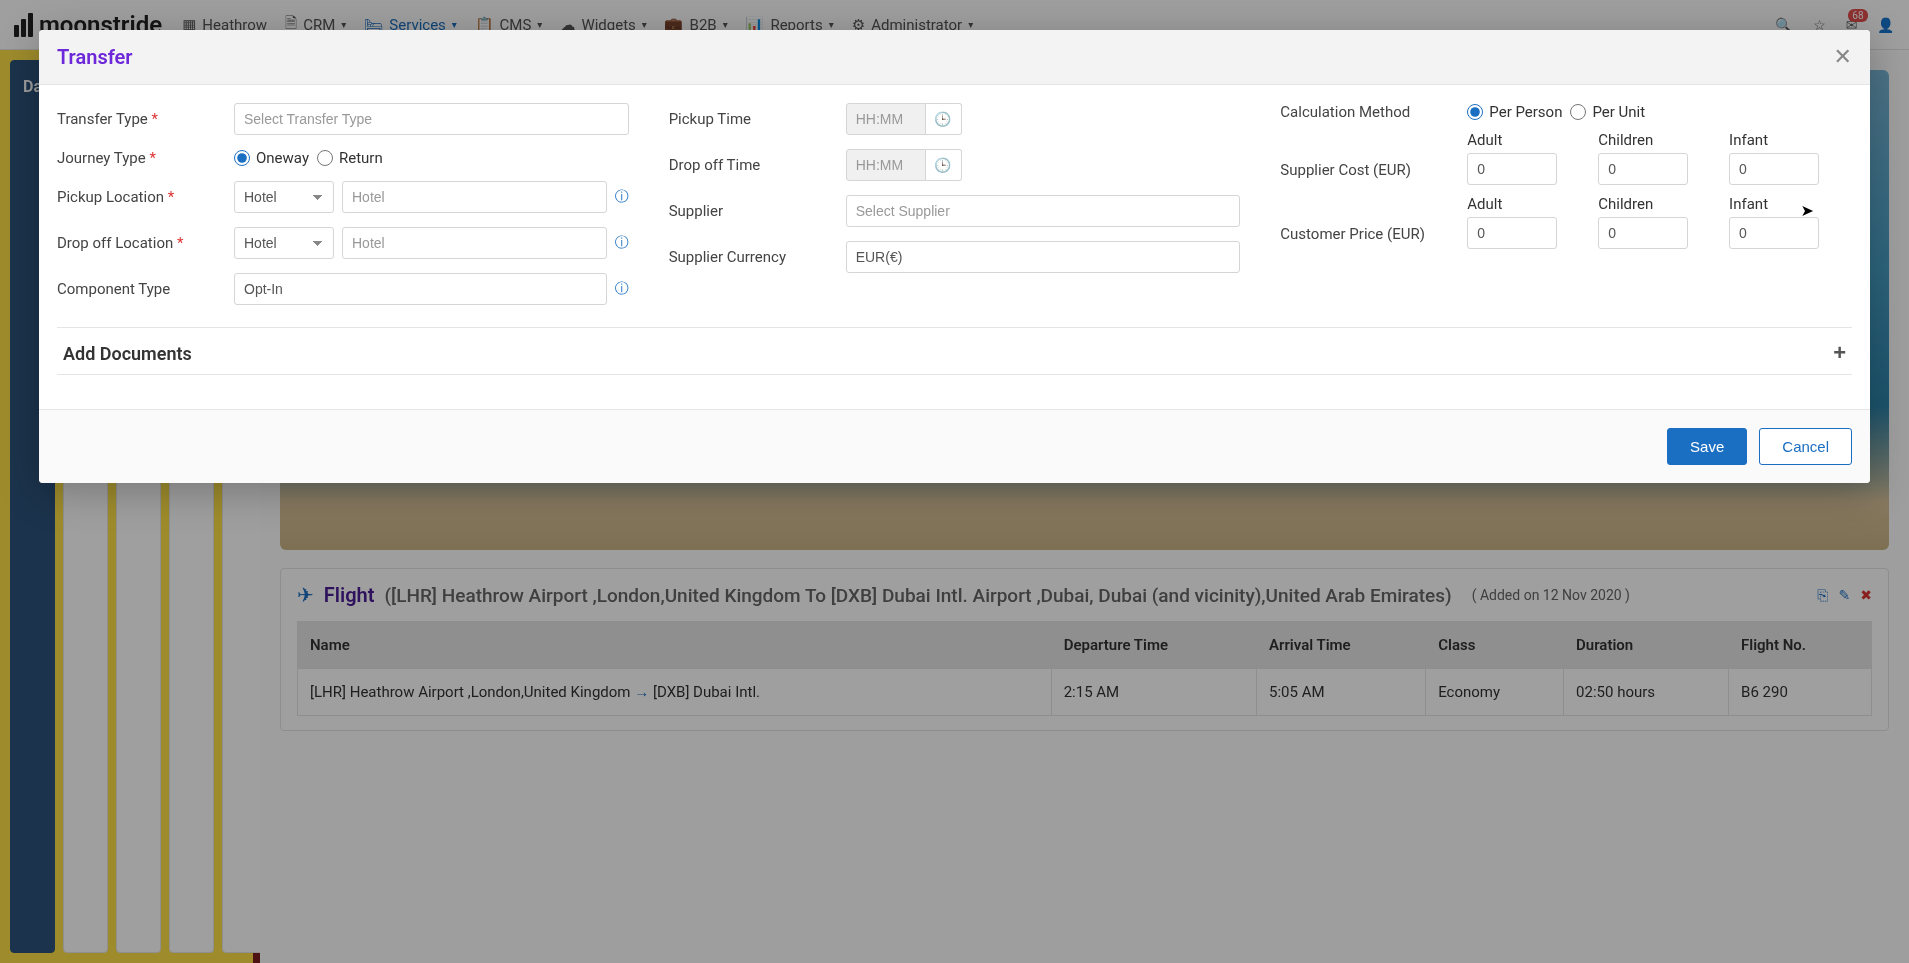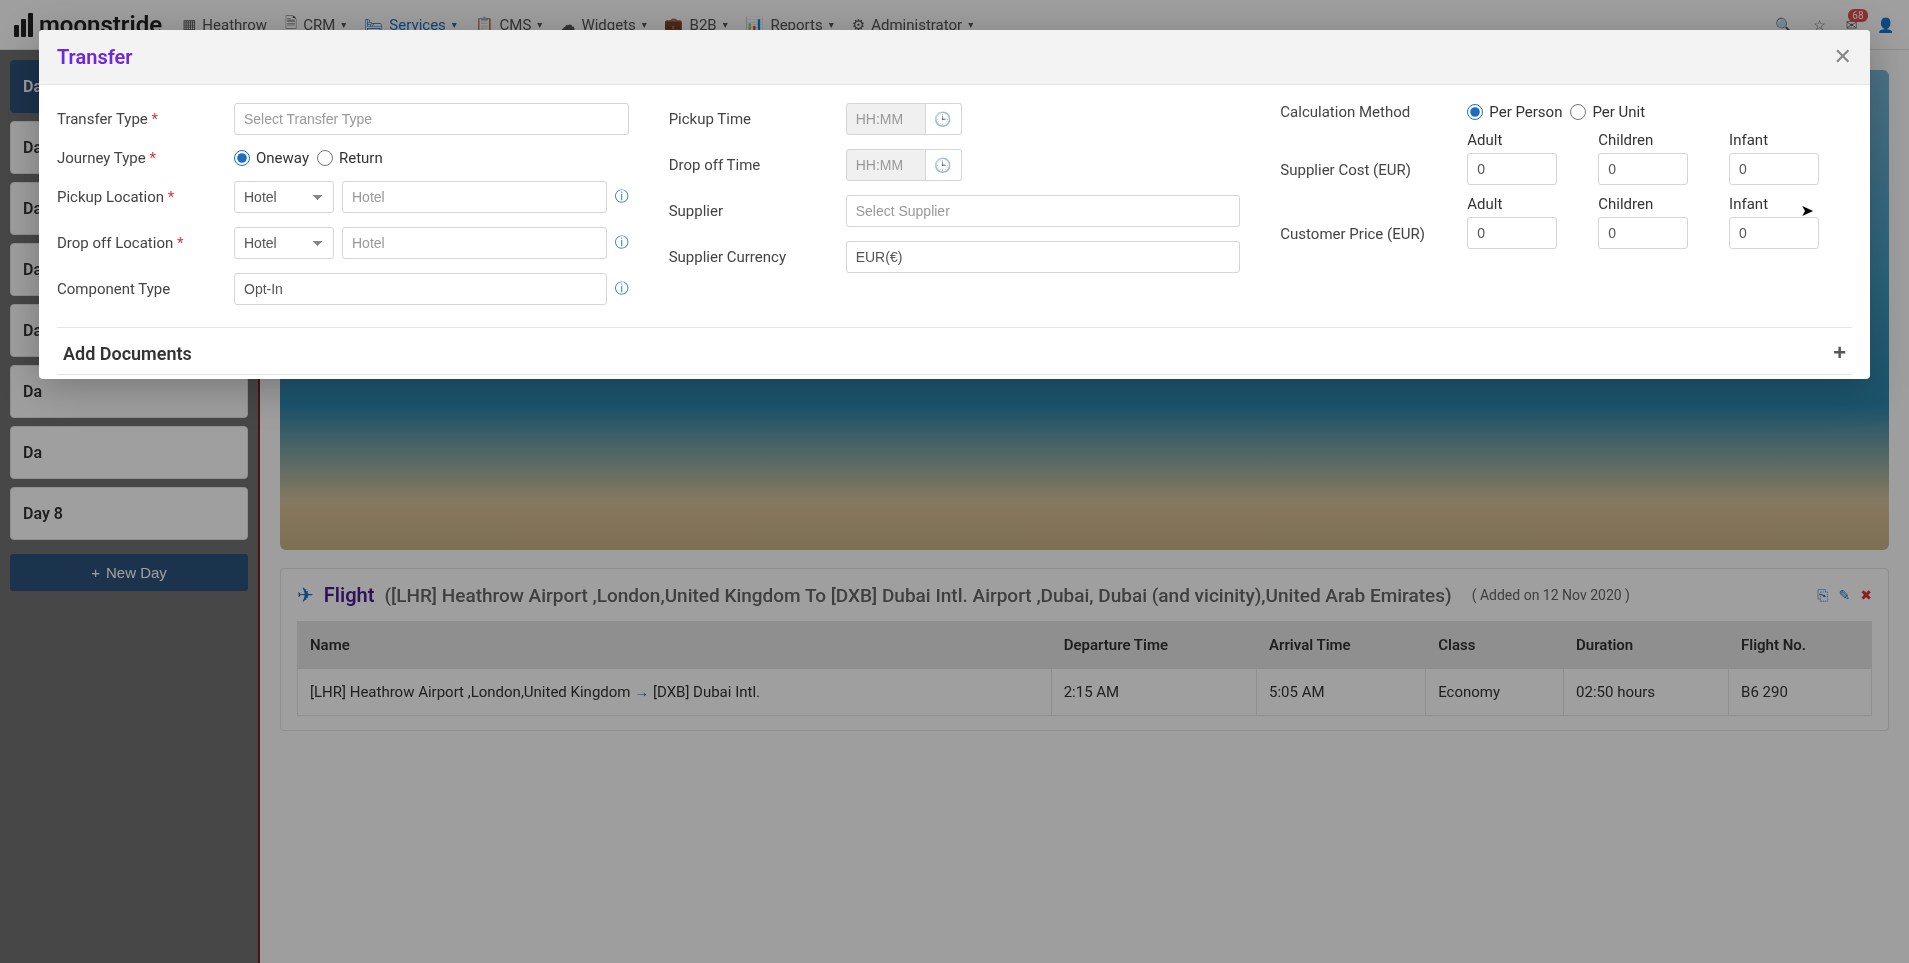--- a/index.html
+++ b/index.html
@@ -34,22 +34,22 @@
 .navlinks { display: flex; gap: 18px; align-items: center; }
 .navlinks .nitem { display: flex; align-items: center; gap: 6px; color: #555; cursor: pointer; font-size: 15px; }
 .navlinks .nitem.active { color: #1b6fc2; }
 .navlinks .caret { font-size: 10px; }
 .navright { margin-left: auto; display: flex; align-items: center; gap: 20px; color: #666; }
 .badge { position: relative; }
 .badge .count { position: absolute; top: -8px; right: -10px; background: #e34d4d; color: #fff; font-size: 10px; padding: 1px 4px; border-radius: 6px; }
 
 .layout { display: flex; height: calc(100% - 50px); }
 .sidebar {
-  width: 260px; background: #737373; border-right: 2px solid #7f1d1d; padding: 10px;
-  display: flex; flex-direction: column; gap: 8px;
+  width: 260px; background: #fde047; border-right: 7px solid #7f1d1d; padding: 10px;
+  display: flex; flex-direction: row; gap: 8px;
 }
 .daytab {
   background: #fff; border: 1px solid #e5e5e5; border-radius: 4px;
   padding: 16px 12px; font-size: 16px; font-weight: 600; color: #333;
   cursor: pointer;
 }
 .daytab.active { background: #2c527a; color: #fff; border-color: #2c527a; }
 .newday {
   margin-top: 6px; background: #2c527a; color: #fff; border: none; border-radius: 3px;
   padding: 10px; font-size: 15px; cursor: pointer; display: flex; align-items: center; justify-content: center; gap: 6px;
@@ -396,15 +396,19 @@
           </div>
         </div>
       </div>
     </div>
 
     <div class="adddocs">
       <h3>Add Documents</h3>
       <button class="plus">+</button>
     </div>
   </div>
+  <div class="modal-foot">
+    <button class="btn btn-primary">Save</button>
+    <button class="btn btn-secondary">Cancel</button>
+  </div>
 </div>
 
 <div class="cursor-ptr">➤</div>
 
 </body></html>

